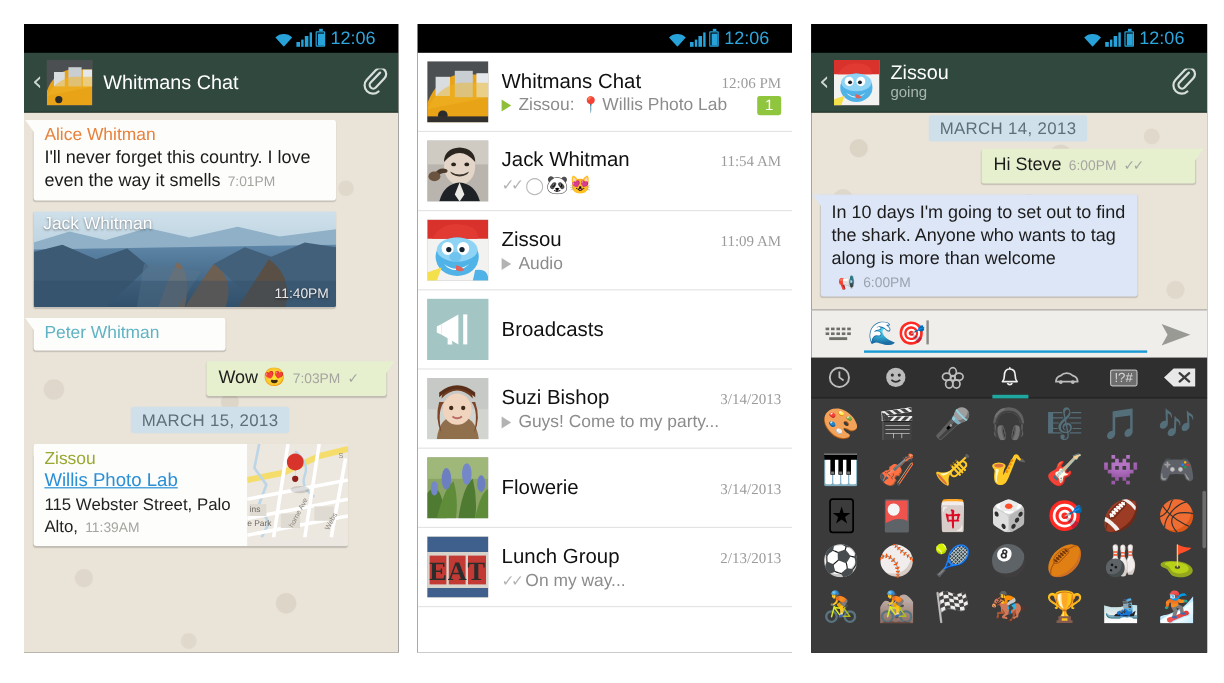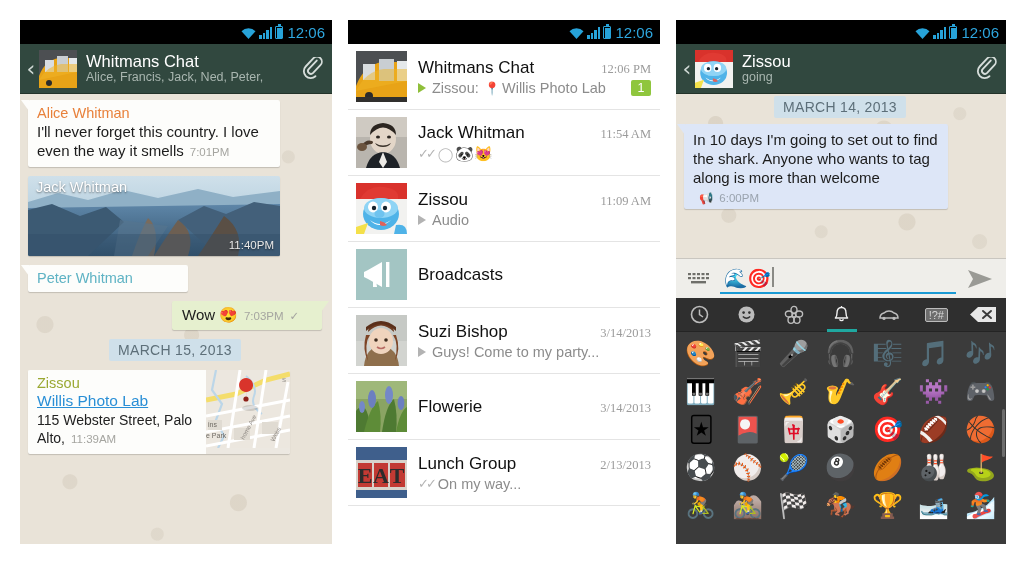--- a/index.html
+++ b/index.html
@@ -21,21 +21,21 @@
     background: #000;
   }
   #phone-left   { left: 20px; }
   #phone-middle { left: 348px; }
   #phone-right  { left: 676px; width: 330px; }
 
   
   .statusbar {
     height: 24px; background: #000;
     display: flex; align-items: center; justify-content: flex-end;
-    padding-right: 7px; gap: 4px;
+    padding-right: 19px; gap: 4px;
   }
   .sb-icons { display: flex; align-items: flex-end; gap: 3px; height: 14px; }
   .wifi-ic { width: 15px; height: 12px; position: relative; }
   .wifi-ic svg { display:block; }
   .sig-ic { display: flex; align-items: flex-end; gap: 1px; height: 12px; }
   .sig-ic i { display:block; width: 2.5px; background: #27a3d9; }
   .sig-ic i:nth-child(1){height:4px}
   .sig-ic i:nth-child(2){height:6px}
   .sig-ic i:nth-child(3){height:9px}
   .sig-ic i:nth-child(4){height:12px}
@@ -293,21 +293,20 @@
           <path d="M0 26 Q6 10 20 8 L38 8 L38 38 L0 38 Z" fill="#e8a317"></path>
           <rect x="6" y="10" width="9" height="12" fill="#d9dde0"></rect>
           <rect x="18" y="6" width="11" height="16" fill="#c9ced2"></rect>
           <rect x="30" y="8" width="8" height="14" fill="#e4e8ea"></rect>
           <path d="M0 30 Q8 16 22 14 L38 14 L38 22 L0 30Z" fill="#f0b526" opacity=".55"></path>
           <circle cx="10" cy="33" r="3" fill="#2b2b2b"></circle>
         </svg>
       </div>
       <div class="bar-titles">
         <div class="bar-title">Whitmans Chat</div>
-        <div class="bar-sub">Alice, Francis, Jack, Ned, Peter,</div>
       </div>
       <div class="clip-ic">
         <svg width="22" height="24" viewBox="0 0 22 24">
           <path d="M16 6 L7.5 15 a3.2 3.2 0 0 0 4.6 4.5 L20 11 a5.3 5.3 0 0 0-7.5-7.5 L4 12.5 a7.5 7.5 0 0 0 10.6 10.6" fill="none" stroke="#d7dedb" stroke-width="2" stroke-linecap="round" transform="translate(0,-2) scale(.92)"></path>
         </svg>
       </div>
     </div>
 
     <div class="chatbg">
       <div class="msgs">
@@ -650,20 +649,25 @@
         <svg width="22" height="24" viewBox="0 0 22 24">
           <path d="M16 6 L7.5 15 a3.2 3.2 0 0 0 4.6 4.5 L20 11 a5.3 5.3 0 0 0-7.5-7.5 L4 12.5 a7.5 7.5 0 0 0 10.6 10.6" fill="none" stroke="#d7dedb" stroke-width="2" stroke-linecap="round" transform="translate(0,-2) scale(.92)"></path>
         </svg>
       </div>
     </div>
 
     <div class="chatbg" style="height:164px">
       <div class="msgs" style="padding-top:2px">
         <div class="datechip" style="margin-top:0;margin-bottom:6px">MARCH 14, 2013</div>
 
+        <div class="bubble bub-out tail-r" style="max-width:178px;padding:4px 10px">
+          <div class="btext" style="white-space:nowrap">
+            <span>Hi Steve</span><span class="meta">6:00PM</span><span class="meta tick" style="letter-spacing:-2px">✓✓</span>
+          </div>
+        </div>
 
         <div class="bubble bub-blue tail-l tail-l-blue" style="max-width:264px;padding:6px 9px 4px">
           <div class="btext">In 10 days I'm going to set out to find the shark. Anyone who wants to tag along is more than welcome</div>
           <div style="margin-top:1px">
             <span class="meta" style="color:#9aa3ae">📢</span><span class="meta" style="color:#9aa3ae">6:00PM</span>
           </div>
         </div>
       </div>
     </div>
 

